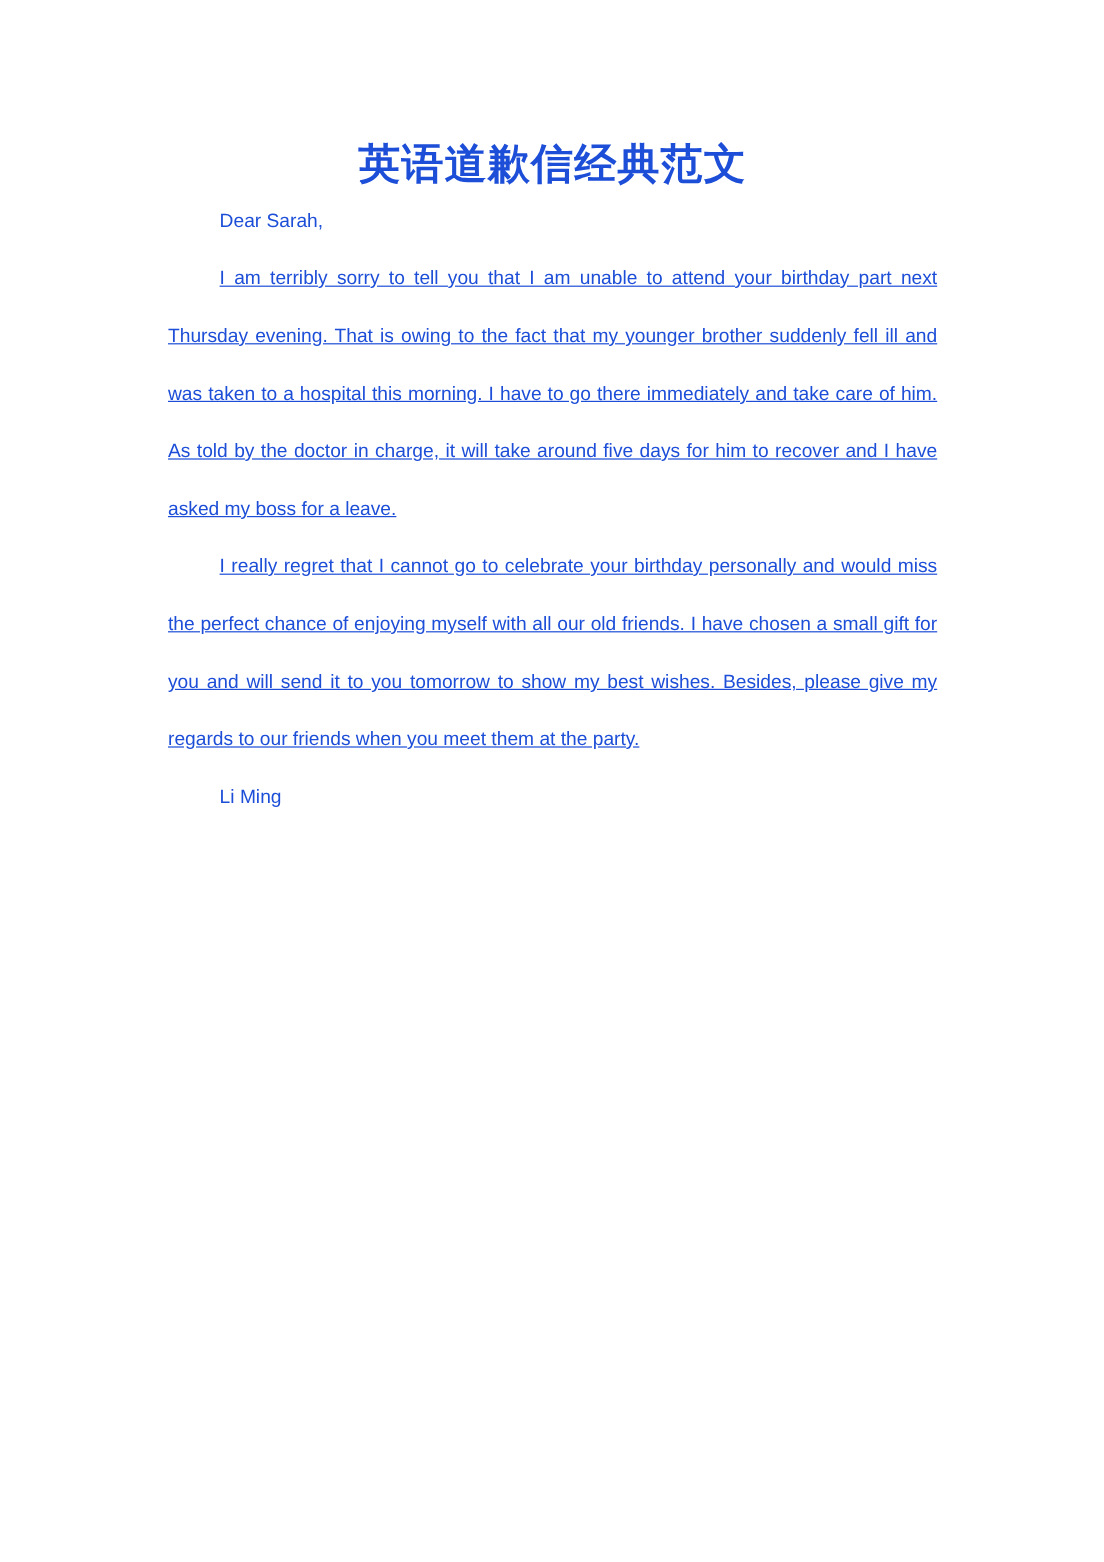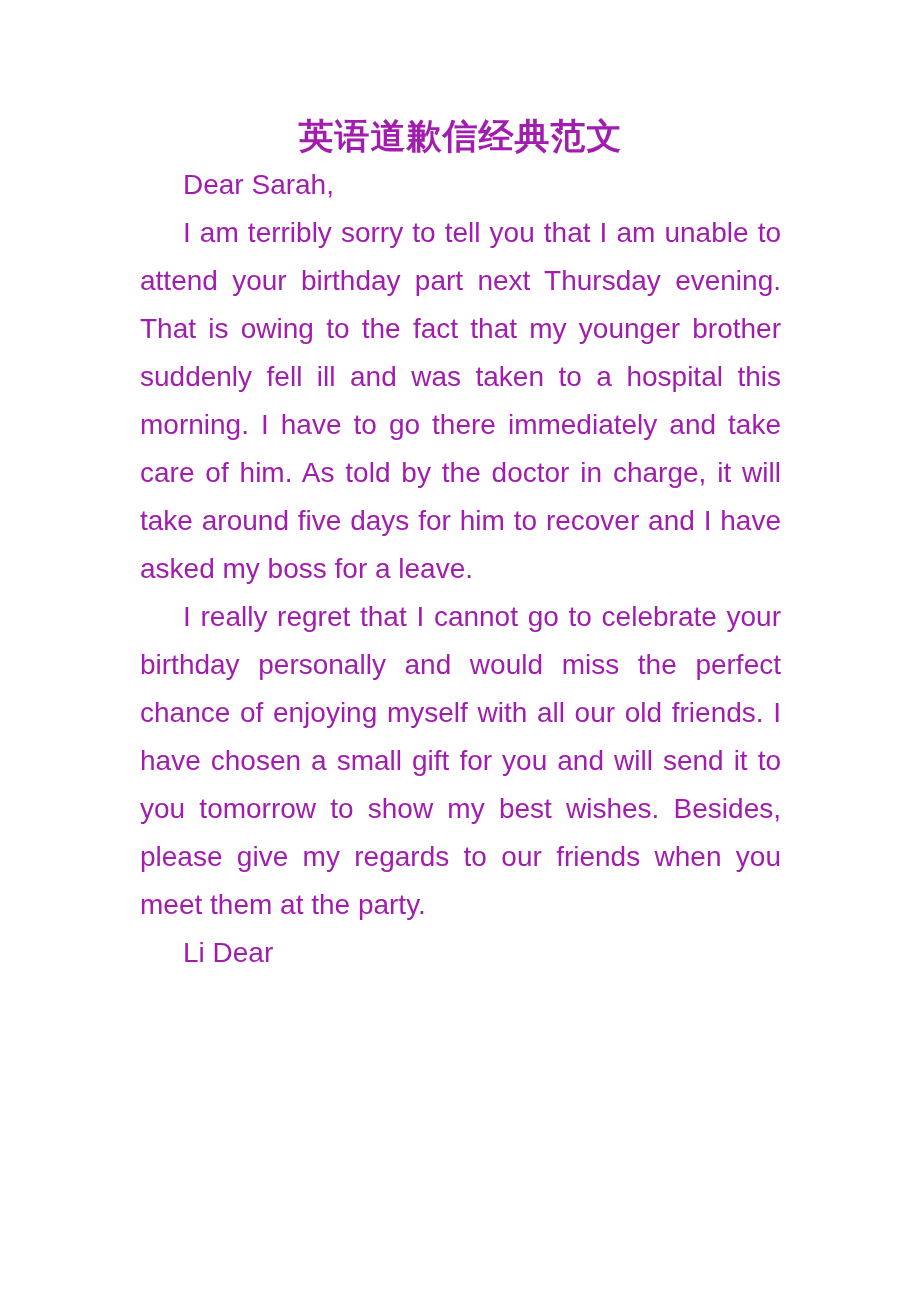--- a/index.html
+++ b/index.html
@@ -7,55 +7,56 @@
     padding: 0;
     background: #ffffff;
   }
   .page {
     position: relative;
     width: 920px;
     height: 1302px;
     background: #ffffff;
     box-sizing: border-box;
     padding: 113px 139px 0 140px;
-    color: #a21caf;
+    color: #1d4ed8;
     overflow: hidden;
   }
   .doc-title {
     margin: 0;
     font-family: "Liberation Serif", "DejaVu Serif", serif;
     font-size: 35px;
     font-weight: 700;
     line-height: 48px;
     text-align: center;
     white-space: nowrap;
     letter-spacing: 1px;
   }
   .letter {
     font-family: "Liberation Sans", "DejaVu Sans", sans-serif;
-    font-size: 28px;
+    font-size: 16px;
     line-height: 48px;
   }
   .letter p {
     margin: 0;
     text-indent: 43px;
   }
   .letter p.para {
     text-align: justify;
+    text-decoration: underline;
   }
 </style>
 </head>
 <body>
 
 <div class="page">
   <h1 class="doc-title">英语道歉信经典范文</h1>
 
   <div class="letter">
     <p class="line">Dear Sarah,</p>
 
     <p class="para">I am terribly sorry to tell you that I am unable to attend your birthday part next Thursday evening. That is owing to the fact that my younger brother suddenly fell ill and was taken to a hospital this morning. I have to go there immediately and take care of him. As told by the doctor in charge, it will take around five days for him to recover and I have asked my boss for a leave.</p>
 
     <p class="para">I really regret that I cannot go to celebrate your birthday personally and would miss the perfect chance of enjoying myself with all our old friends. I have chosen a small gift for you and will send it to you tomorrow to show my best wishes. Besides, please give my regards to our friends when you meet them at the party.</p>
 
 
-    <p class="line">Li Dear</p>
+    <p class="line">Li Ming</p>
   </div>
 </div>
 
 </body></html>

